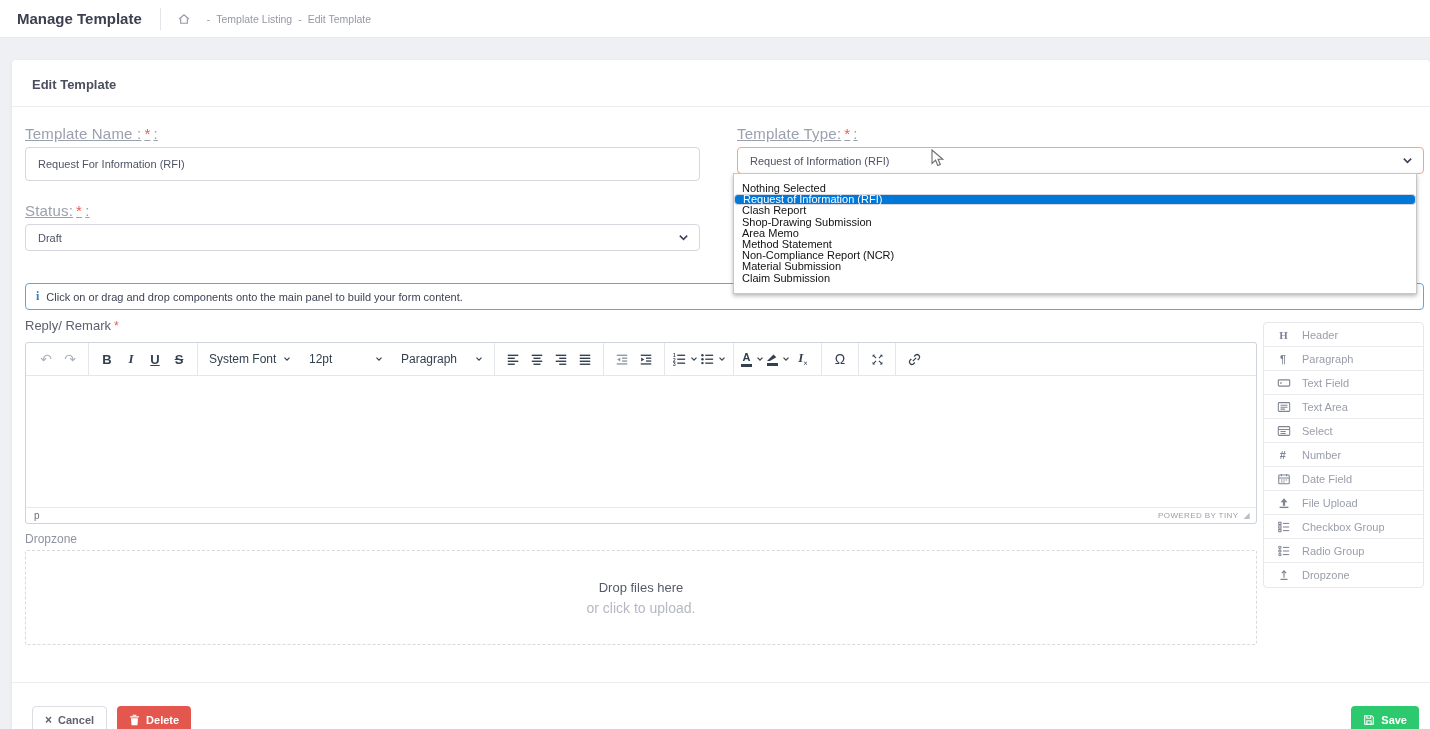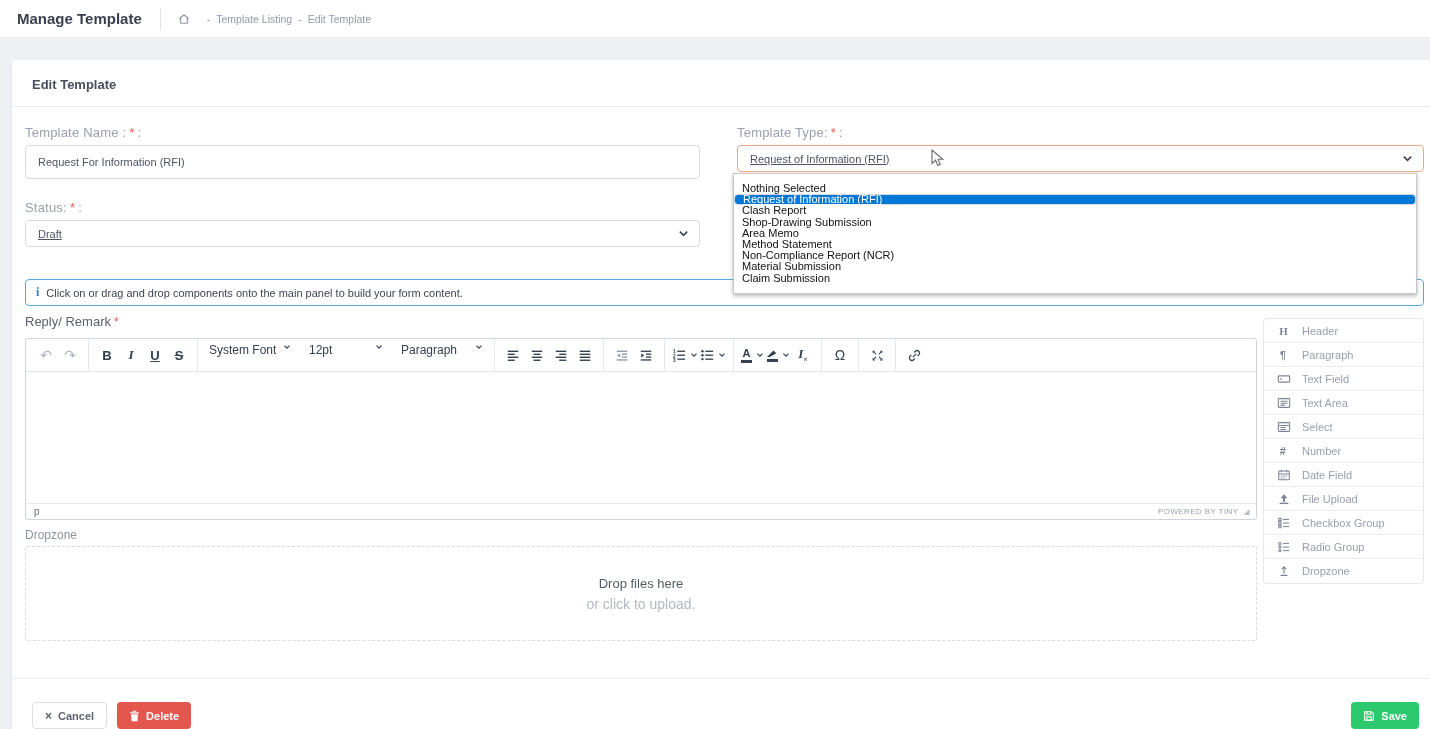--- a/index.html
+++ b/index.html
@@ -20,27 +20,27 @@
   .card { margin-left:12px; margin-top:22px; width:1418px; height:700px;
           background:#fff; border-radius:4px; box-shadow:0 1px 4px rgba(40,40,60,.05); }
   .card-header { padding:15px 20px 13px; border-bottom:1px solid #ededf1; }
   .card-title { font-size:13px; font-weight:bold; color:#4a4e5f; }
   .card-body { padding:18px 6px 0 13px; }
 
   
   .form-row { display:flex; }
   .col-l { width:675px; margin-right:37px; }
   .col-r { width:687px; position:relative; }
-  label.f-label { display:block; font-size:13px; color:#9aa0ad; margin-bottom:5px; letter-spacing:.2px; }
+  label.f-label { display:block; font-size:15px; color:#9aa0ad; margin-bottom:5px; letter-spacing:.2px;text-decoration:underline; }
   .req { color:#ee5a52; margin:0 3px; }
   .t-input { width:100%; height:27px; border:1px solid #d8d6de; border-radius:4px;
              padding:16px 12px; font-size:11px; color:#4f5366; font-family:inherit; background:#fff; }
   .sel { height:27px; border:1px solid #d8d6de; border-radius:4px; background:#fff;
          display:flex; align-items:center; justify-content:space-between;
-         padding:0 10px 0 12px; font-size:11px; color:#4f5366; cursor:pointer;text-decoration:underline; }
+         padding:0 10px 0 12px; font-size:11px; color:#4f5366; cursor:pointer; }
   .sel.focus { border-color:var(--accent,#f0a783); }
   .row-2 { margin-top:21px; }
 
   
   .dropdown { position:absolute; left:-4px; top:48px; width:684px; z-index:40;
               background:#fff; border:1px solid #c6c6c6; box-shadow:0 2px 4px rgba(0,0,0,.28);
               padding:9px 0; }
   .dd-opt { height:11.2px; line-height:11.2px; font-size:11px; color:#111;
             padding:0 0 0 8px; white-space:nowrap; cursor:default; }
   .dd-opt.sel { background:var(--hl,#0078d7); color:#fff; }
@@ -60,21 +60,21 @@
   .tb { display:flex; align-items:stretch; height:33px; border-bottom:1px solid #e3e6ea; padding-left:2px; }
   .grp { display:flex; align-items:center; padding:0 6px; border-right:1px solid #e3e6ea; }
   .grp.last { border-right:none; }
   .tbtn { background:none; border:none; min-width:22px; height:24px; margin:0 1px;
           display:flex; align-items:center; justify-content:center;
           font-family:inherit; font-size:13px; font-weight:bold; color:#33404f; cursor:pointer; }
   .tbtn.dis { color:#aab1bd; font-weight:normal; font-size:14px; }
   .tbtn.ital { font-style:italic; font-family:"Liberation Serif",serif; }
   .tbtn.unders { text-decoration:underline; }
   .tbtn.strike { text-decoration:line-through; }
-  .tsel { background:none; border:none; display:flex; justify-content:space-between;
+  .tsel { background:none; border:none; display:flex; align-items:center; justify-content:space-between;
           font-family:inherit; font-size:12px; color:#33404f; padding:0 5px; height:24px; cursor:pointer; }
   .tsel.w1 { width:92px; } .tsel.w2 { width:84px; margin-left:8px; } .tsel.w3 { width:92px; margin-left:8px; }
   .chev { flex:none; }
   .stack { display:flex; flex-direction:column; align-items:center; line-height:1; }
   .cbar { width:11px; height:3px; background:#33404f; margin-top:1px; }
   .rf { font-family:"Liberation Serif",serif; font-style:italic; font-size:13px; }
   .rfx { font-size:8px; font-style:normal; vertical-align:sub; }
 
   .ed-body { height:131px; background:#fff; cursor:text; }
   .statusbar { height:16px; border-top:1px solid #e8e8ec; display:flex; align-items:center;

